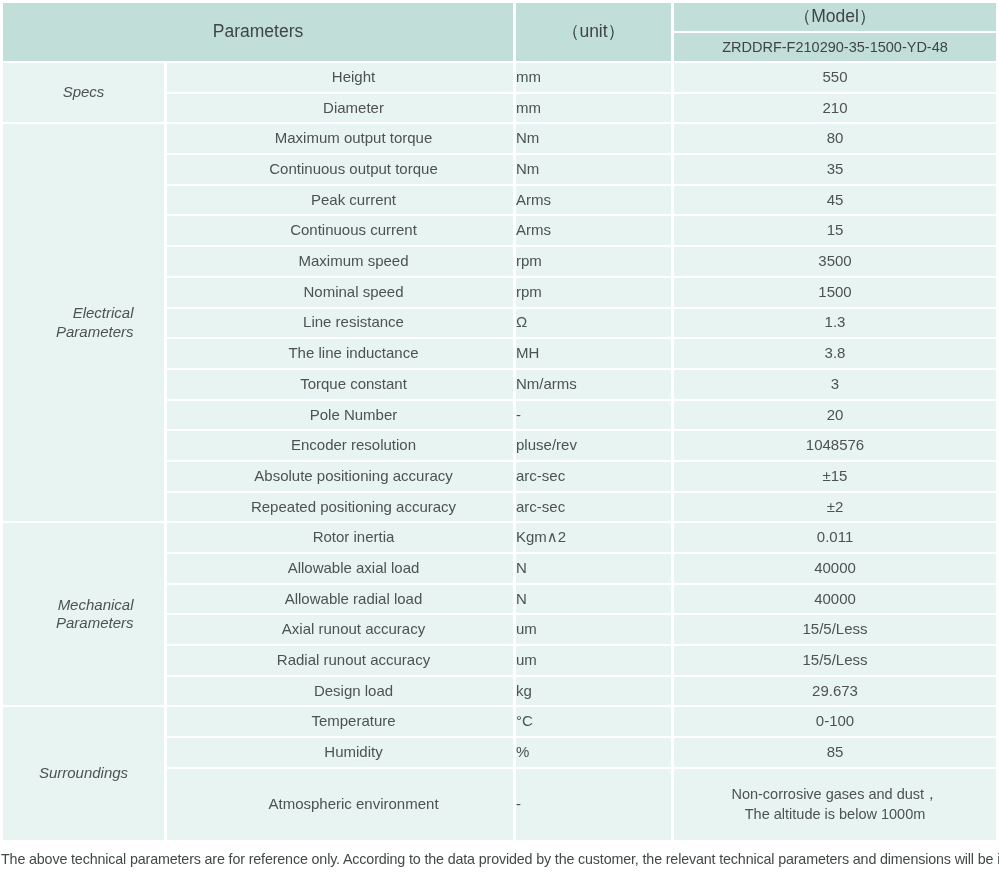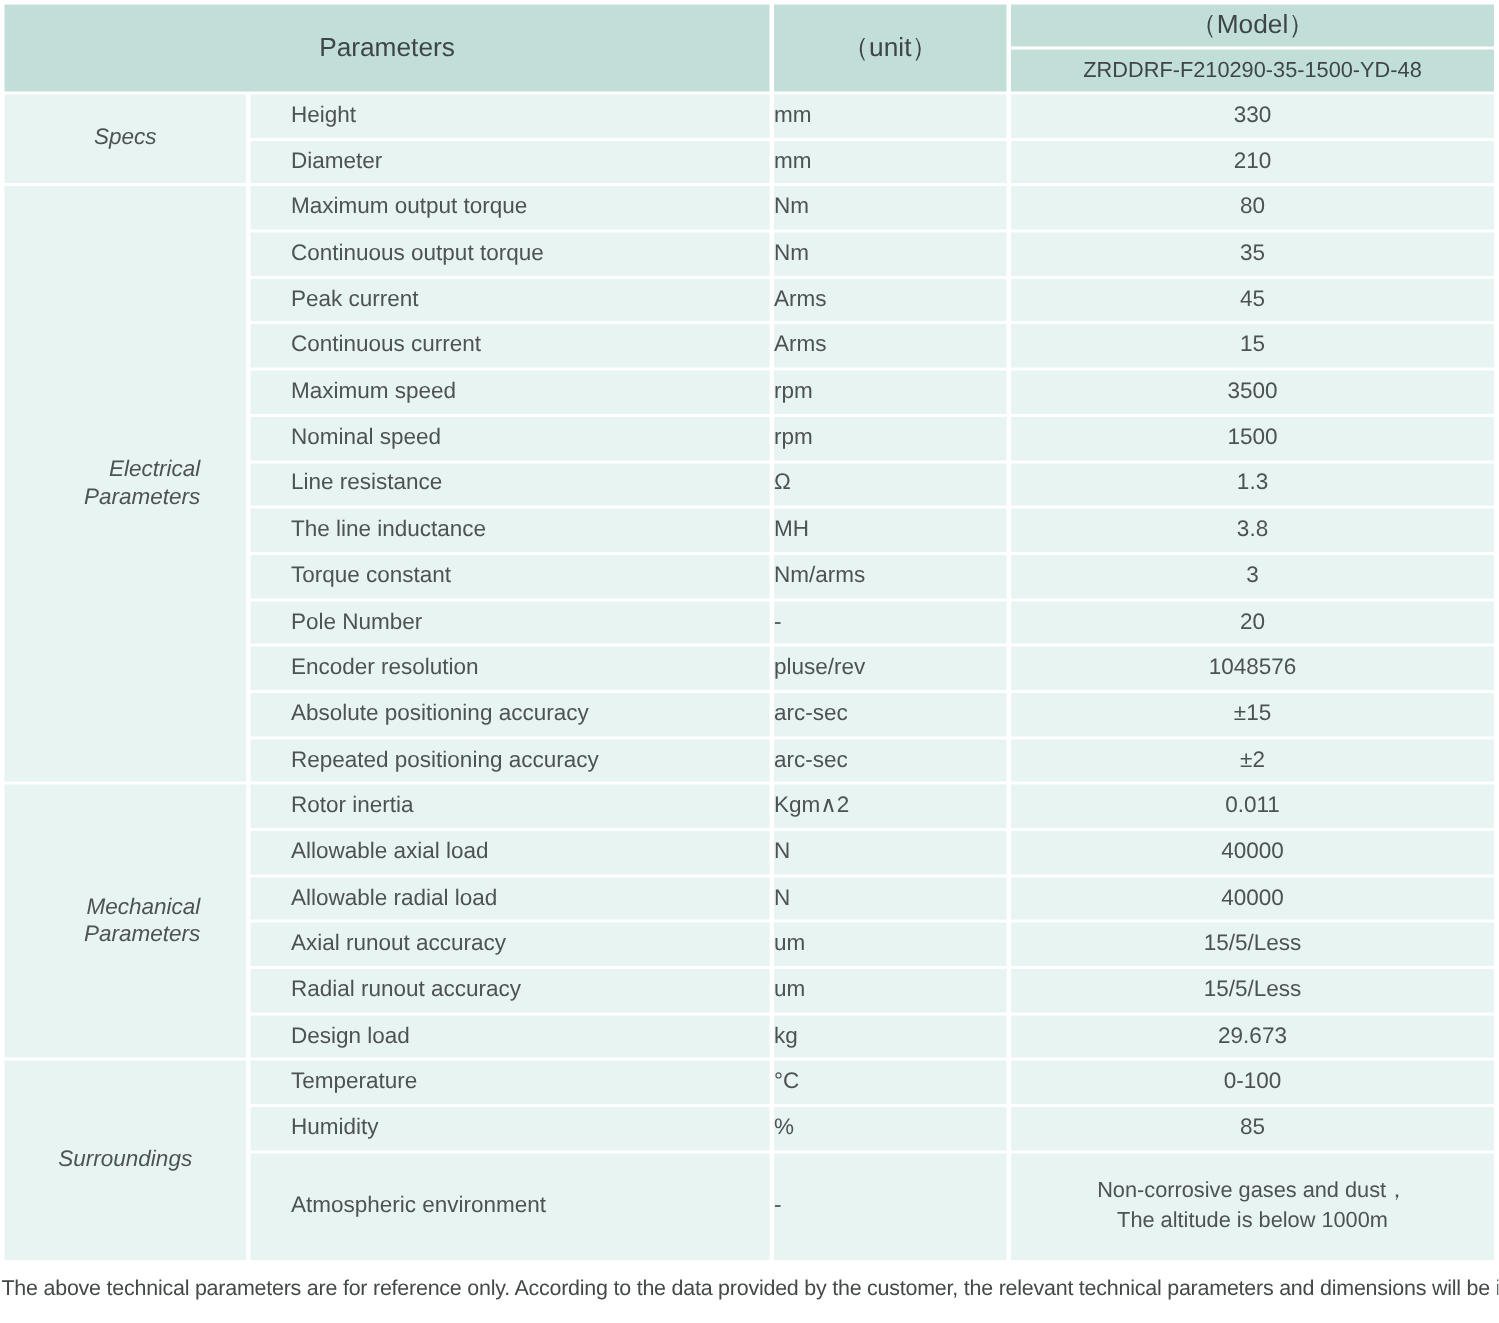--- a/index.html
+++ b/index.html
@@ -56,21 +56,21 @@
     text-align: center;
   }
   .section-label {
     display: inline-block;
     max-width: 100px;
     text-align: right;
     font-style: italic;
   }
   .param-cell {
     background: #e8f4f1;
-    text-align: left;
+    text-align: center;
     padding-left: 27px;
     height: 28.7px;
   }
   .unit-cell {
     background: #e8f4f1;
     text-align: left;
     height: 28.7px;
   }
   .value-cell {
     background: #e8f4f1;
@@ -116,21 +116,21 @@
       <tr>
         <td class="hdr hdr-model-value">ZRDDRF-F210290-35-1500-YD-48</td>
       </tr>
     </thead>
     <tbody>
 
     <tr>
           <td rowspan="2" class="section-cell"><span class="section-label">Specs</span></td>
           <td class="param-cell">Height</td>
           <td class="unit-cell">mm</td>
-          <td class="value-cell">330</td>
+          <td class="value-cell">550</td>
         </tr>
         <tr>
           <td class="param-cell">Diameter</td>
           <td class="unit-cell">mm</td>
           <td class="value-cell">210</td>
         </tr>
         <tr>
           <td rowspan="13" class="section-cell"><span class="section-label">Electrical Parameters</span></td>
           <td class="param-cell">Maximum output torque</td>
           <td class="unit-cell">Nm</td>

